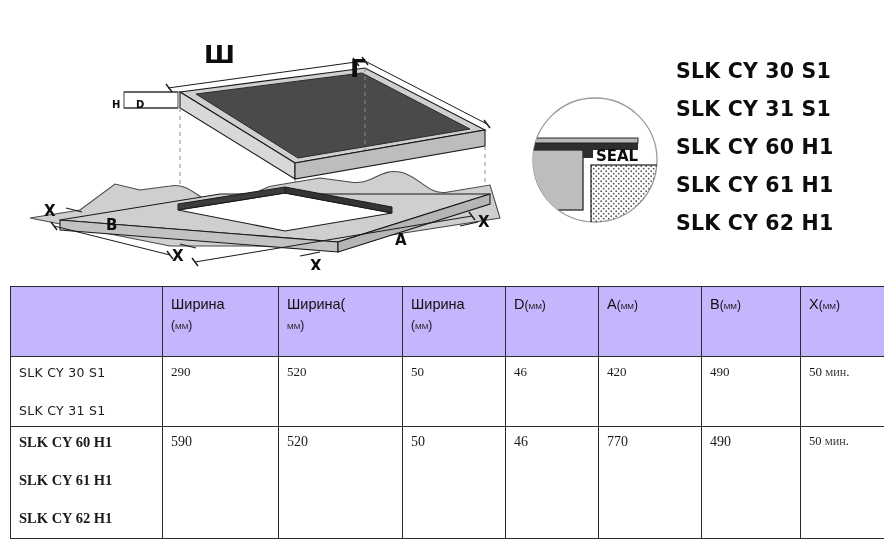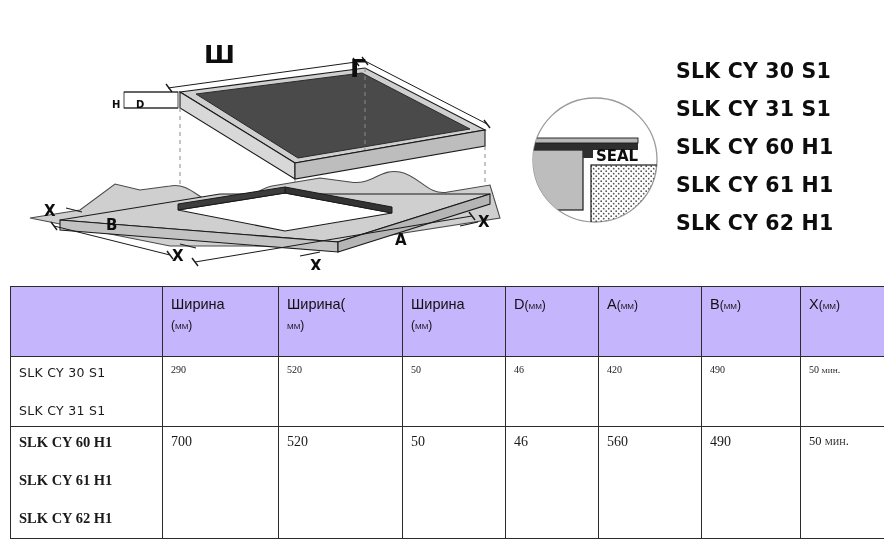--- a/index.html
+++ b/index.html
@@ -116,21 +116,21 @@
     font-size: 12.5px;
     letter-spacing: 0.3px;
   }
   tr.row-serif .model-cell-line {
     font-family: "Liberation Serif", serif;
     font-size: 14.5px;
     font-weight: bold;
   }
   tr.row-sans td.val {
     font-family: "Liberation Serif", serif;
-    font-size: 10px;
+    font-size: 13px;
   }
   tr.row-sans { height: 70px; }
   tr.row-serif { height: 112px; }
 
   .unit-small {
     font-variant: small-caps;
     font-size: 12.5px;
   }
 </style>
 </head>
@@ -296,23 +296,23 @@
       <td class="val">490</td>
       <td class="val unit-small">50 мин.</td>
     </tr>
 
     <tr class="row-serif">
       <td class="row-models">
         <span class="model-cell-line">SLK CY 60 H1</span>
         <span class="model-cell-line">SLK CY 61 H1</span>
         <span class="model-cell-line">SLK CY 62 H1</span>
       </td>
-      <td class="val">700</td>
+      <td class="val">590</td>
       <td class="val">520</td>
       <td class="val">50</td>
       <td class="val">46</td>
-      <td class="val">560</td>
+      <td class="val">770</td>
       <td class="val">490</td>
       <td class="val unit-small">50 мин.</td>
     </tr>
 
   </tbody>
 </table>
 
 </body></html>

